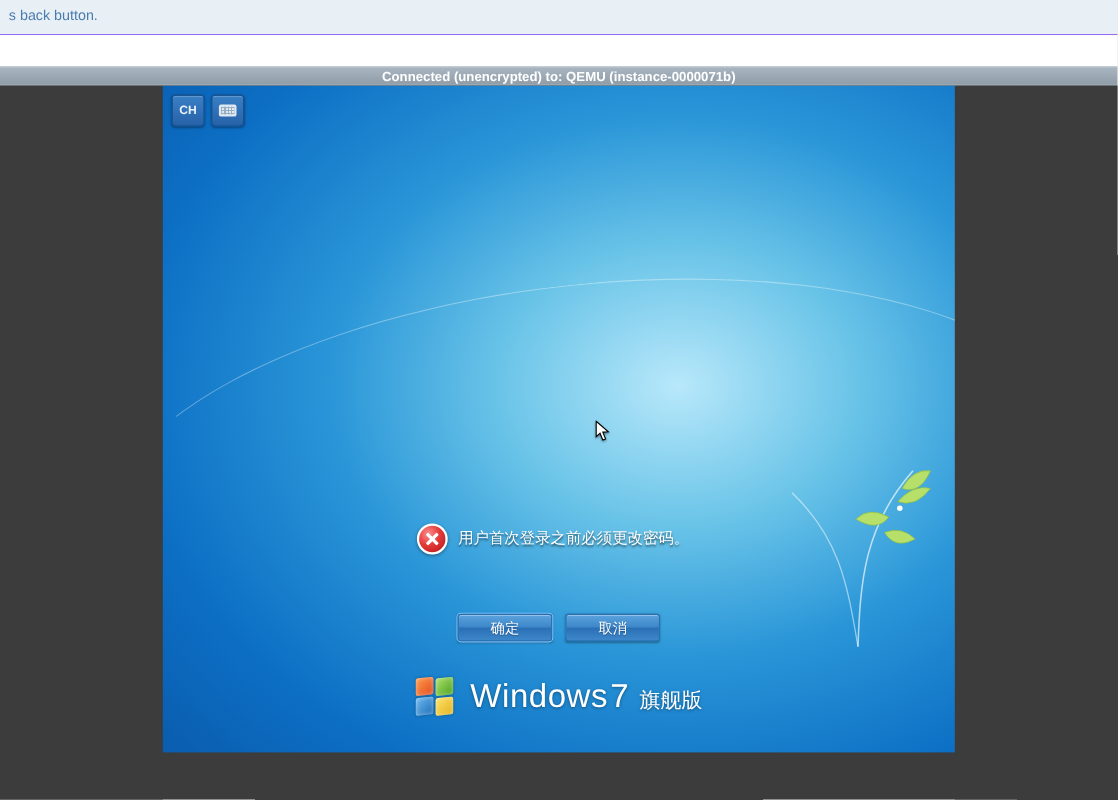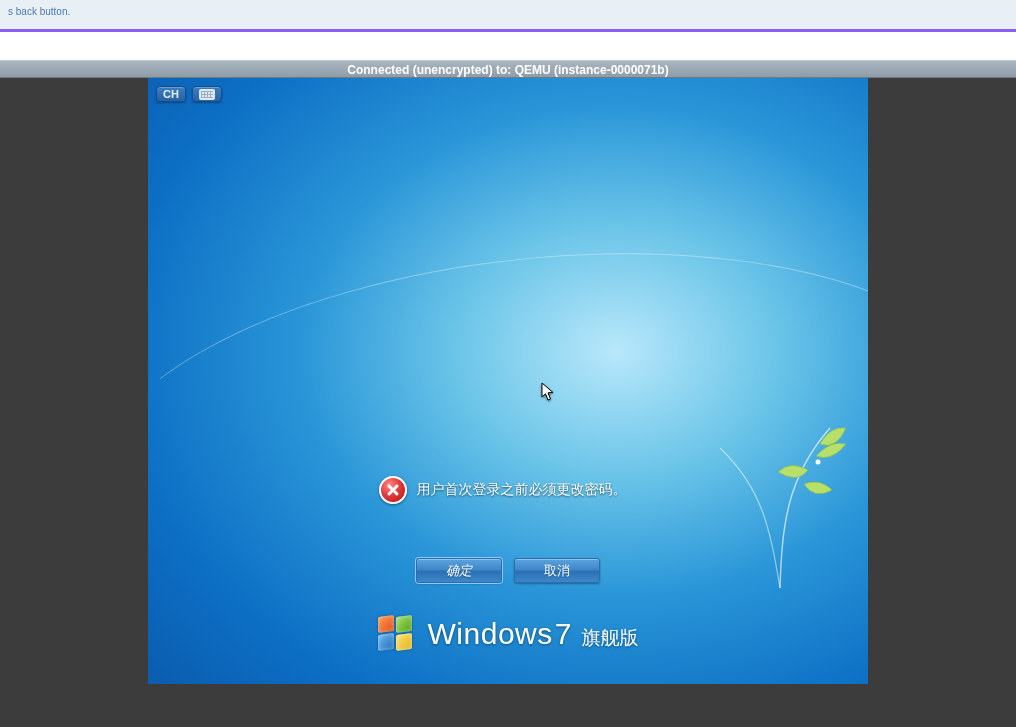--- a/index.html
+++ b/index.html
@@ -7,23 +7,23 @@
       width: 1016px;
       height: 727px;
       font-family: "Segoe UI", Tahoma, sans-serif;
       background: #fff;
       overflow: hidden;
     }
     .top-bar {
       height: 32px;
       background: #e8f0f6;
       color: #5a7fa0;
-      font-size: 10px;
+      font-size: 13px;
       padding: 6px 8px;
-      border-bottom: 3px solid #8b5cf6;
+      border-bottom: 1px solid #8b5cf6;
     }
     .top-link {
       color: #4a7bb0;
       text-decoration: none;
     }
     .gap-area {
       height: 28px;
       background: #fff;
     }
     .vnc-header {
@@ -86,21 +86,21 @@
       display: flex;
       gap: 6px;
     }
     .tb-btn {
       background: linear-gradient(#3a7fc5, #2762a8);
       border: 1px solid #1a4d88;
       border-radius: 4px;
       color: #e8f2fb;
       font-size: 11px;
       font-weight: bold;
-      height: 16px;
+      height: 29px;
       min-width: 28px;
       padding: 0 6px;
       display: flex;
       align-items: center;
       justify-content: center;
       box-shadow: inset 0 1px 0 rgba(255,255,255,0.25), 0 1px 2px rgba(0,0,0,0.35);
       cursor: pointer;
     }
     .kbd-icon {
       width: 16px; height: 11px;
@@ -170,21 +170,20 @@
       font-size: 13px;
       display: flex;
       align-items: center;
       justify-content: center;
       box-shadow: inset 0 1px 0 rgba(255,255,255,0.35), 0 1px 2px rgba(0,0,0,0.35);
       cursor: pointer;
       text-shadow: 0 1px 1px rgba(0,0,0,0.3);
     }
     .win-btn.focused {
       box-shadow: inset 0 1px 0 rgba(255,255,255,0.35), 0 0 0 1px #8cc8ff, 0 1px 2px rgba(0,0,0,0.35);
-      font-style: italic;
     }
     
     .brand {
       position: absolute;
       left: 0; right: 0;
       top: 538px;
       display: flex;
       justify-content: center;
       align-items: center;
       gap: 14px;

